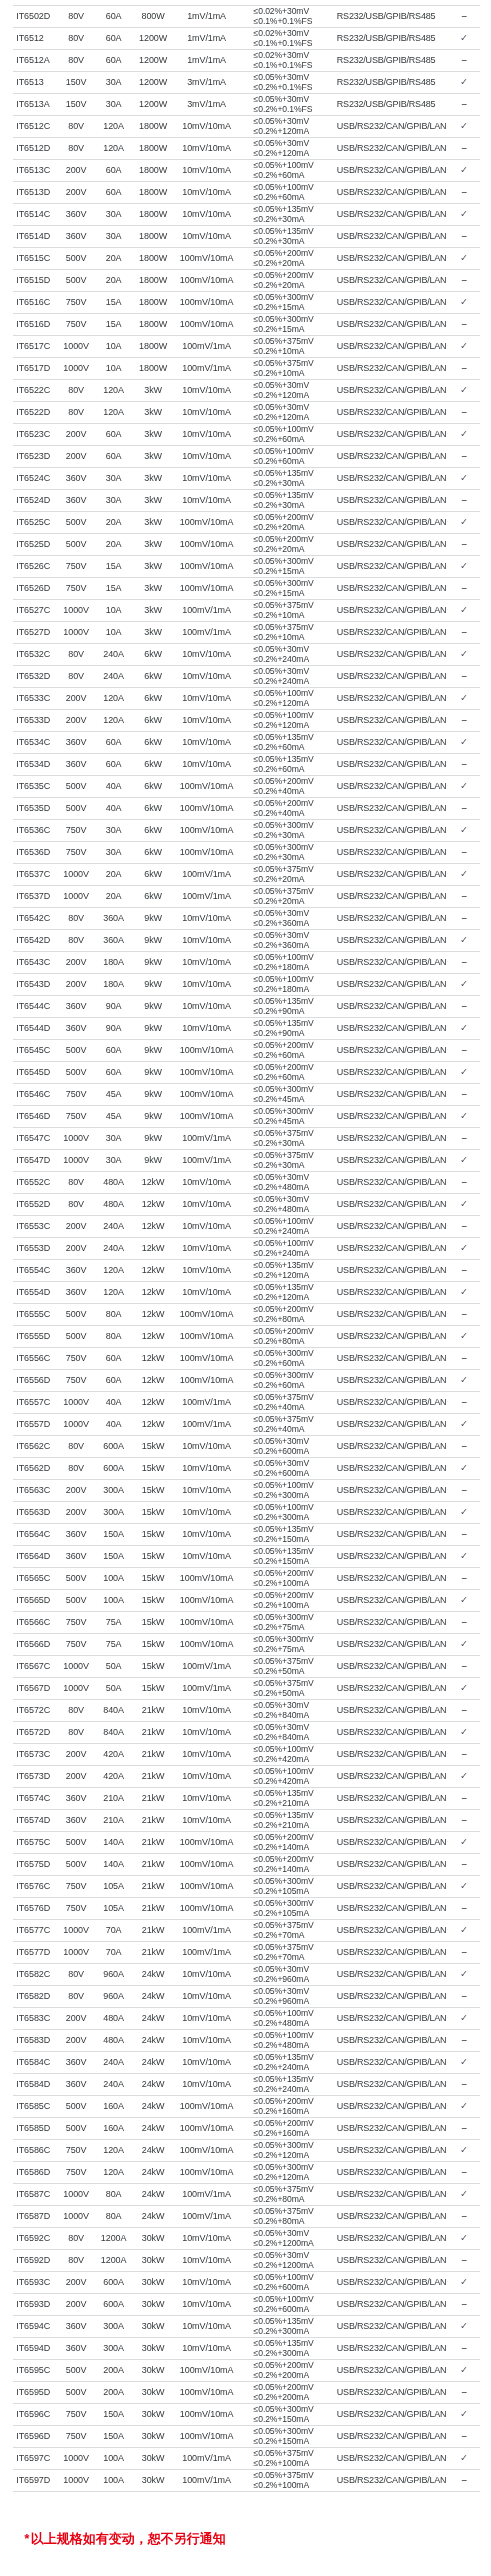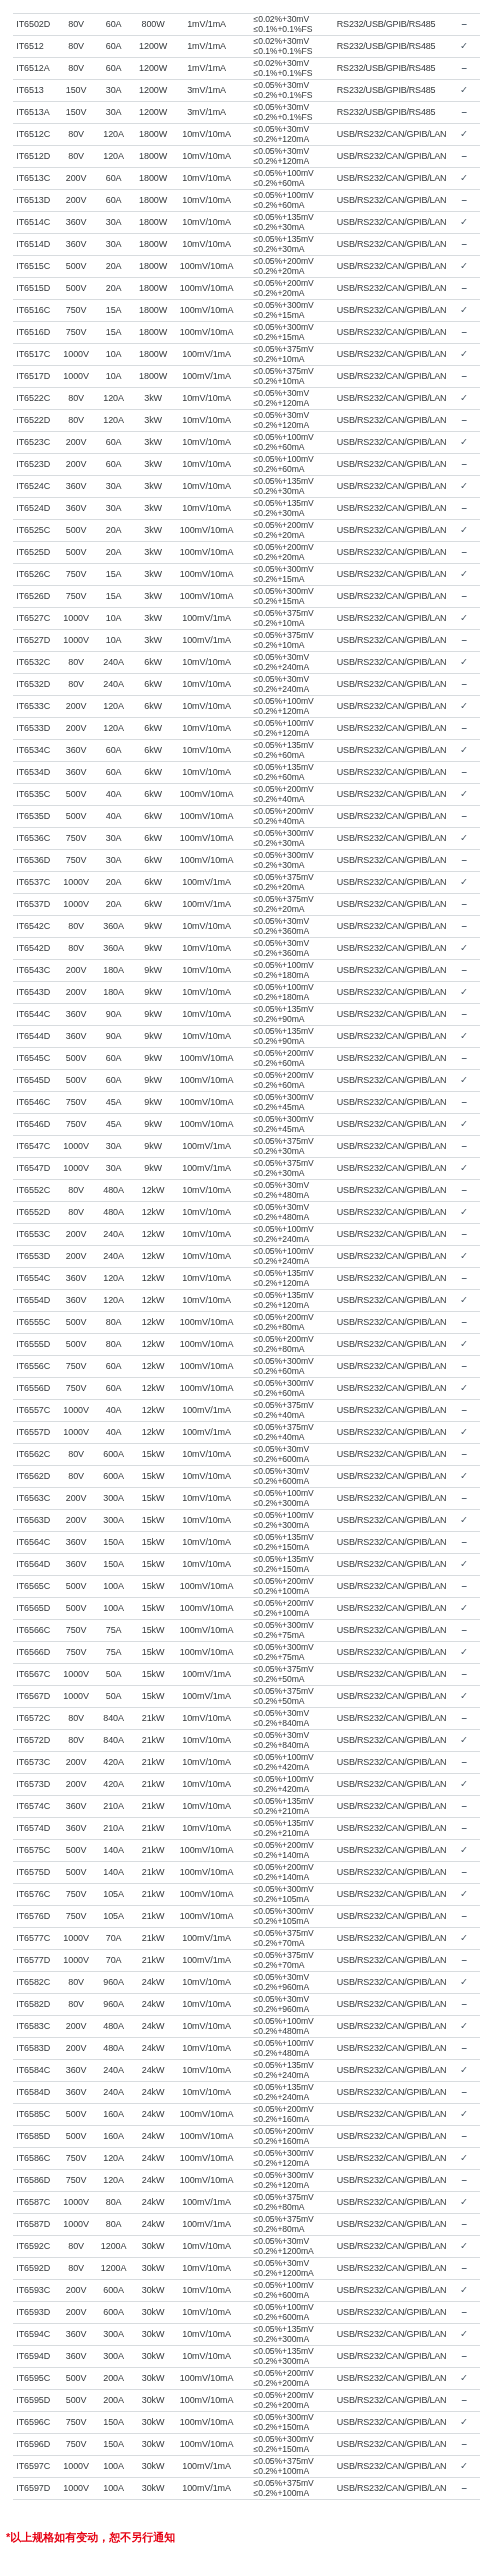--- a/index.html
+++ b/index.html
@@ -3,21 +3,21 @@
 <meta charset="utf-8">
 <style>
   html,body{margin:0;padding:0;}
   body{
     width:492px;height:2576px;position:relative;overflow:hidden;
     background:#ffffff;
     font-family:"Liberation Sans","DejaVu Sans",sans-serif;
     color:#34383b;
   }
   .spec-table{
-    position:absolute;left:12.6px;top:13px;width:467px;
+    position:absolute;left:12.6px;top:5px;width:467px;
     border-top:0.7px solid #d8dcdf;
   }
   .row{
     box-sizing:border-box;height:22px;width:467px;
     display:flex;align-items:center;
     border-bottom:0.7px solid #d8dcdf;
   }
   .c{
     box-sizing:border-box;flex:0 0 auto;
     font-size:9px;letter-spacing:-0.1px;white-space:nowrap;
@@ -28,23 +28,23 @@
   .c.curr {width:42px;text-align:center;}
   .c.pow  {width:37px;text-align:center;}
   .c.res  {width:70px;text-align:center;}
   .c.acc  {width:90px;padding-left:12px;font-size:8.6px;line-height:9.7px;}
   .c.acc div{white-space:nowrap;}
   .c.intf {width:117px;padding-left:5.2px;letter-spacing:-0.2px;}
   .c.mark {width:31px;text-align:center;color:#4b5a68;font-size:9.7px;}
   .c.mark.is-dash{font-weight:700;}
   .c.mark.is-check{font-weight:400;}
   .footnote{
-    position:absolute;left:6px;top:2530px;
-    font-size:11px;font-weight:700;color:#e60012;
-    letter-spacing:0;white-space:nowrap;
+    position:absolute;left:23px;top:2530px;
+    font-size:13px;font-weight:700;color:#e60012;
+    letter-spacing:0;white-space:nowrap;font-family:Liberation Mono, monospace;
   }
 </style>
 </head>
 <body>
 
 <div class="spec-table">
     <div class="row">
     <div class="c model">IT6502D</div>
     <div class="c volt">80V</div>
     <div class="c curr">60A</div>

